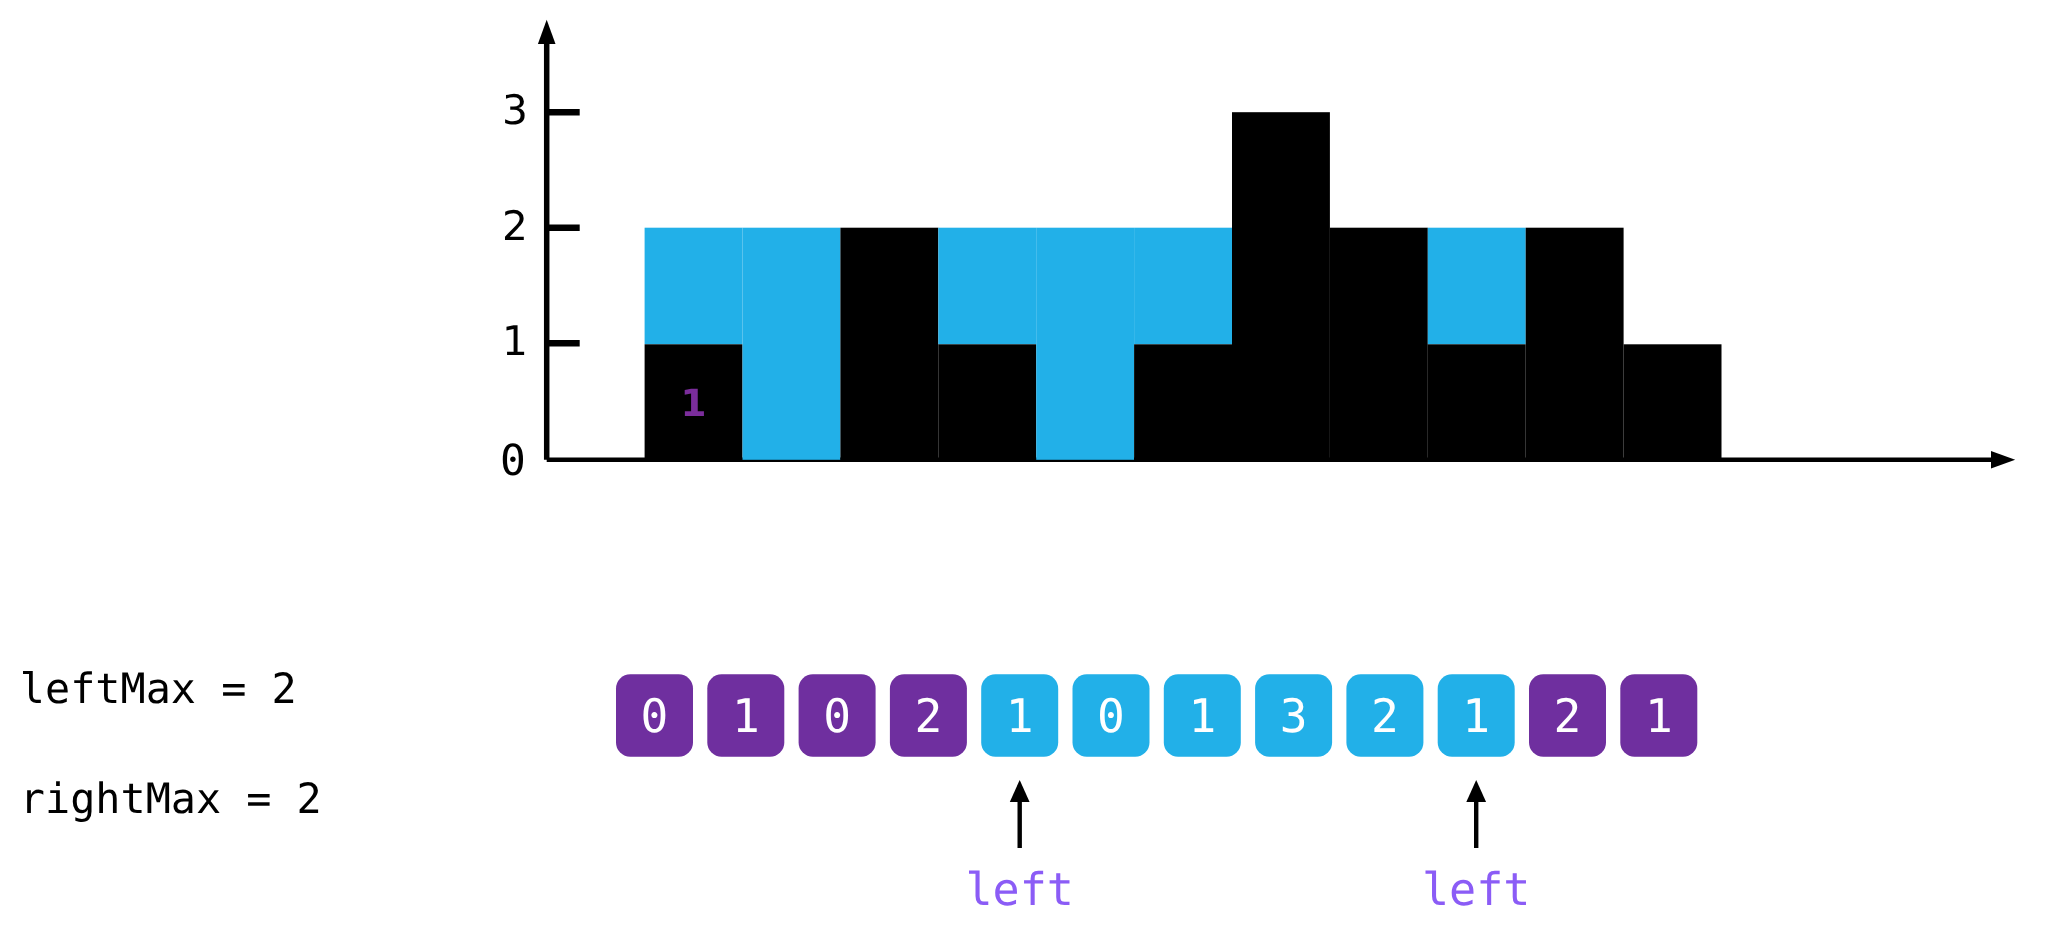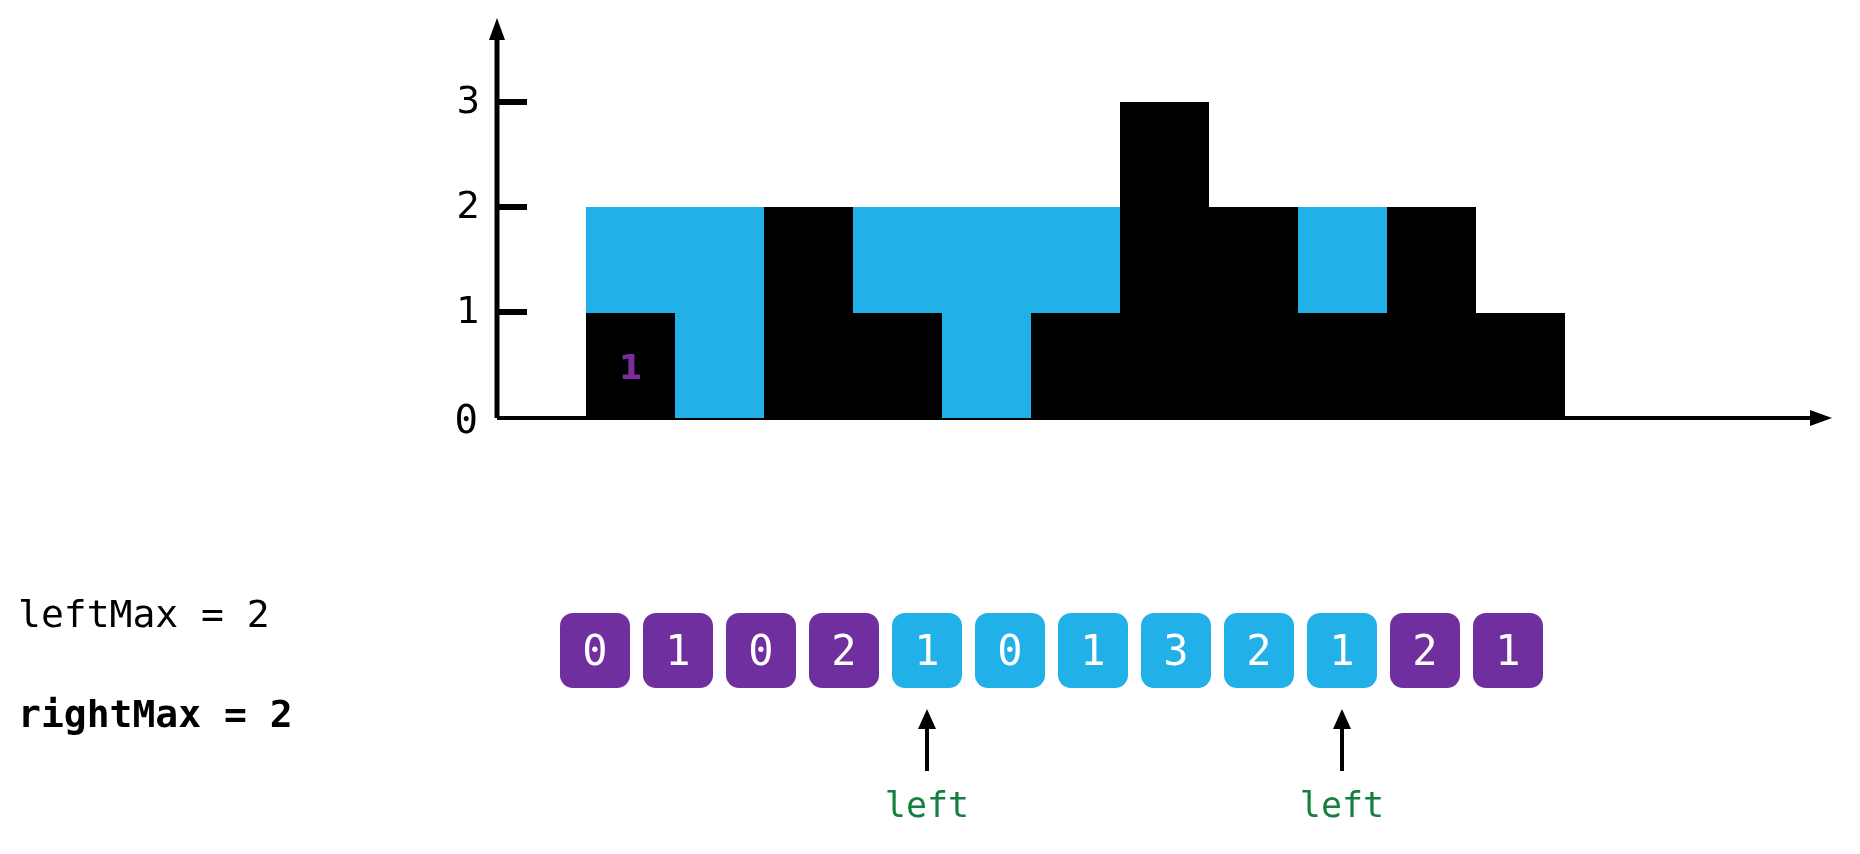--- a/index.html
+++ b/index.html
@@ -46,42 +46,43 @@
   }
 
   
   .var-line{
     position:absolute;
     font-family:"DejaVu Sans Mono","Liberation Mono",monospace;
     font-size:38px;
     color:#000000;
     white-space:pre;
     letter-spacing:0px;
+    margin-top:12px;
   }
 
   
   .array-row{position:absolute;left:560px;top:613px;display:flex;gap:13px;}
   .cell{
     width:70px;height:75px;
     border-radius:13px;
     display:flex;align-items:center;justify-content:center;
     color:#ffffff;
     font-family:"DejaVu Sans Mono","Liberation Mono",monospace;
     font-size:42px;
     line-height:1;
   }
   .cell.purple{background:#6f2f9f;}
   .cell.blue{background:#22b0e8;}
 
   .pointer{position:absolute;}
   .pointer-label{
     position:absolute;
     font-family:"DejaVu Sans Mono","Liberation Mono",monospace;
-    font-size:35px;
-    color:#15803d;
+    font-size:41px;
+    color:#8b5cf6;
     text-align:center;
     transform:translateX(-50%);
     white-space:pre;
   }
 </style>
 </head>
 <body>
 
 <div id="stage">
 
@@ -122,21 +123,21 @@
         <div class="bar bar-water" style="left: 1298px; width: 89px; top: 207.4px; height: 105.3px;"></div>
         <div class="bar bar-solid" style="left: 1298px; width: 89px; top: 312.7px; height: 105.3px;"></div>
         <div class="bar bar-solid" style="left: 1387px; width: 89px; top: 207.4px; height: 210.6px;"></div>
         <div class="bar bar-solid" style="left: 1476px; width: 89px; top: 312.7px; height: 105.3px;"></div>
         <div class="water-label" style="left: 586px; width: 89px; top: 350px; color: rgb(123, 45, 155);">1</div>
       </div>
 
   </div>
 
   <div class="var-line" style="left:18px;top:592px;">leftMax = 2</div>
-  <div class="var-line" style="left:18px;top:692px;font-weight:bold;">rightMax = 2</div>
+  <div class="var-line" style="left:18px;top:692px;">rightMax = 2</div>
 
   <div class="array-row" id="array-row">
       <div class="cell purple">0</div>
       <div class="cell purple">1</div>
       <div class="cell purple">0</div>
       <div class="cell purple">2</div>
       <div class="cell blue">1</div>
       <div class="cell blue">0</div>
       <div class="cell blue">1</div>
       <div class="cell blue">3</div>

